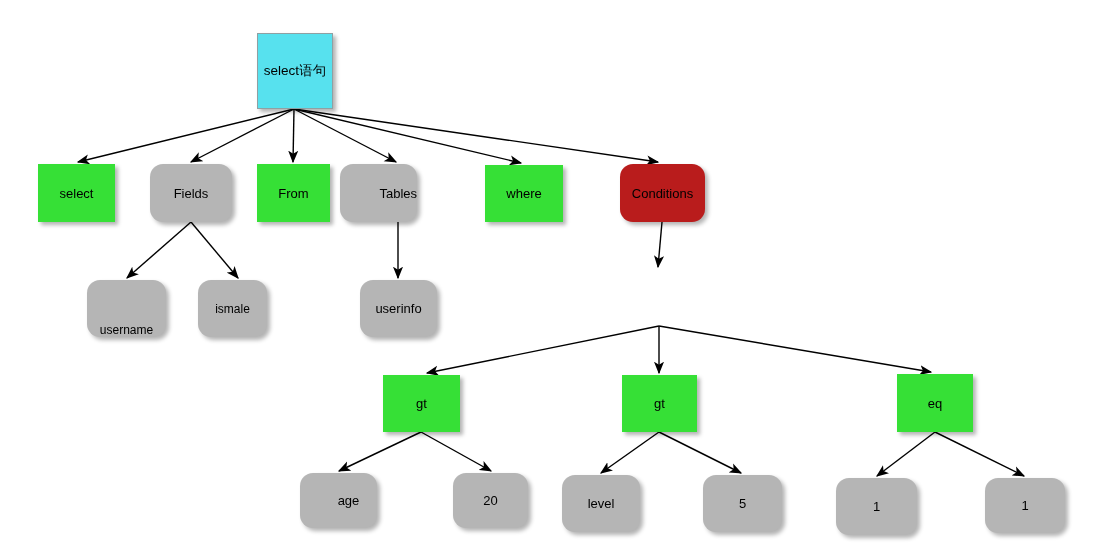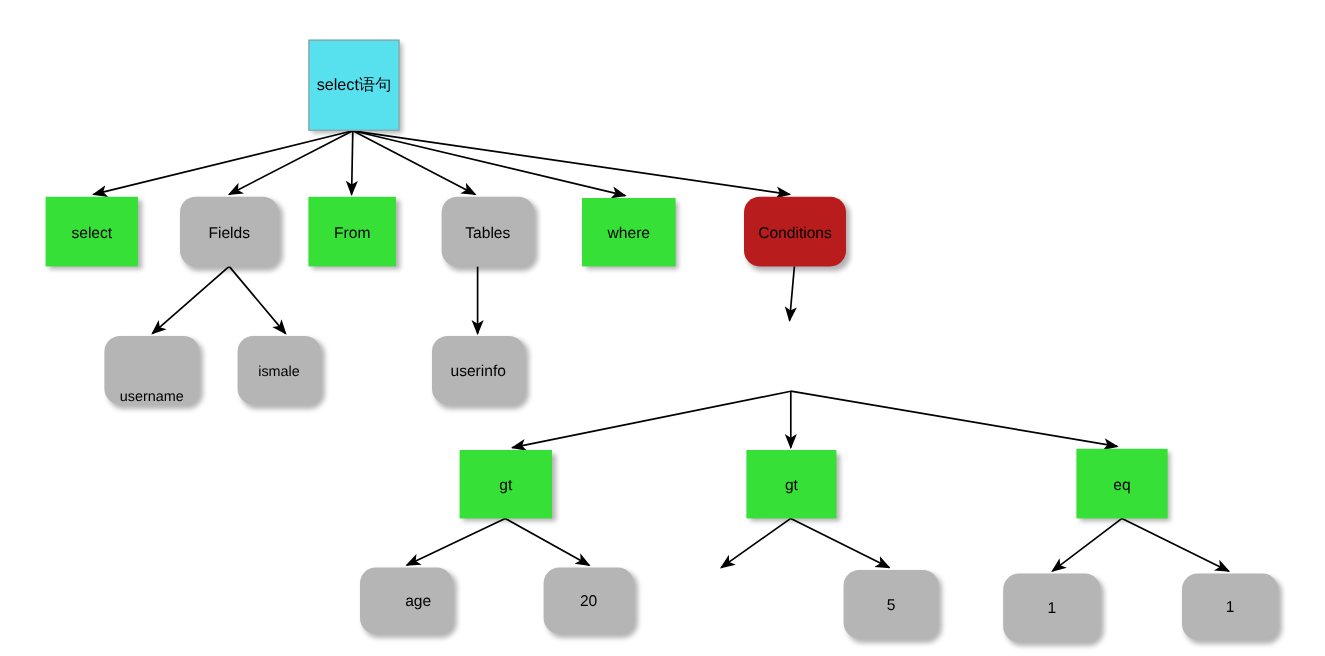--- a/index.html
+++ b/index.html
@@ -74,21 +74,21 @@
 
   <div class="node root" style="left: 257px; top: 33px; width: 76px; height: 76px; background: rgb(87, 225, 238);">
       <span class="lbl">select语句</span>
     </div>
   <div class="node plain" style="left: 150px; top: 164px; width: 82px; height: 58px; background: rgb(181, 181, 181);">
       <span class="lbl">Fields</span>
     </div>
   <div class="node keyword" style="left: 257px; top: 164px; width: 73px; height: 58px; background: rgb(54, 224, 54);">
       <span class="lbl">From</span>
     </div>
-  <div class="node plain" style="left: 368px; top: 164px; width: 77px; height: 58px; background: rgb(181, 181, 181);">
+  <div class="node plain" style="left: 340px; top: 164px; width: 77px; height: 58px; background: rgb(181, 181, 181); justify-content: flex-end;">
       <span class="lbl">Tables</span>
     </div>
   <div class="node keyword" style="left: 485px; top: 165px; width: 78px; height: 57px; background: rgb(54, 224, 54);">
       <span class="lbl">where</span>
     </div>
   <div class="node plain" style="left: 620px; top: 164px; width: 85px; height: 58px; background: #b91c1c;">
       <span class="lbl">Conditions</span>
     </div>
 
   <div class="node plain small" style="left: 87px; top: 280px; width: 79px; height: 57px; background: rgb(181, 181, 181); align-items: flex-end;">
@@ -110,20 +110,23 @@
   <div class="node keyword" style="left: 897px; top: 374px; width: 76px; height: 58px; background: rgb(54, 224, 54);">
       <span class="lbl">eq</span>
     </div>
 
   <div class="node plain" style="left: 300px; top: 473px; width: 77px; height: 55px; background: rgb(181, 181, 181); padding-left: 20px;">
       <span class="lbl">age</span>
     </div>
   <div class="node plain" style="left: 453px; top: 473px; width: 75px; height: 55px; background: rgb(181, 181, 181);">
       <span class="lbl">20</span>
     </div>
+  <div class="node plain" style="left: 562px; top: 475px; width: 78px; height: 57px; background: rgb(181, 181, 181);">
+      <span class="lbl">level</span>
+    </div>
   <div class="node plain" style="left: 703px; top: 475px; width: 79px; height: 57px; background: rgb(181, 181, 181);">
       <span class="lbl">5</span>
     </div>
   <div class="node plain" style="left: 836px; top: 478px; width: 81px; height: 57px; background: rgb(181, 181, 181);">
       <span class="lbl">1</span>
     </div>
   <div class="node plain" style="left: 985px; top: 478px; width: 80px; height: 55px; background: rgb(181, 181, 181);">
       <span class="lbl">1</span>
     </div>
 

